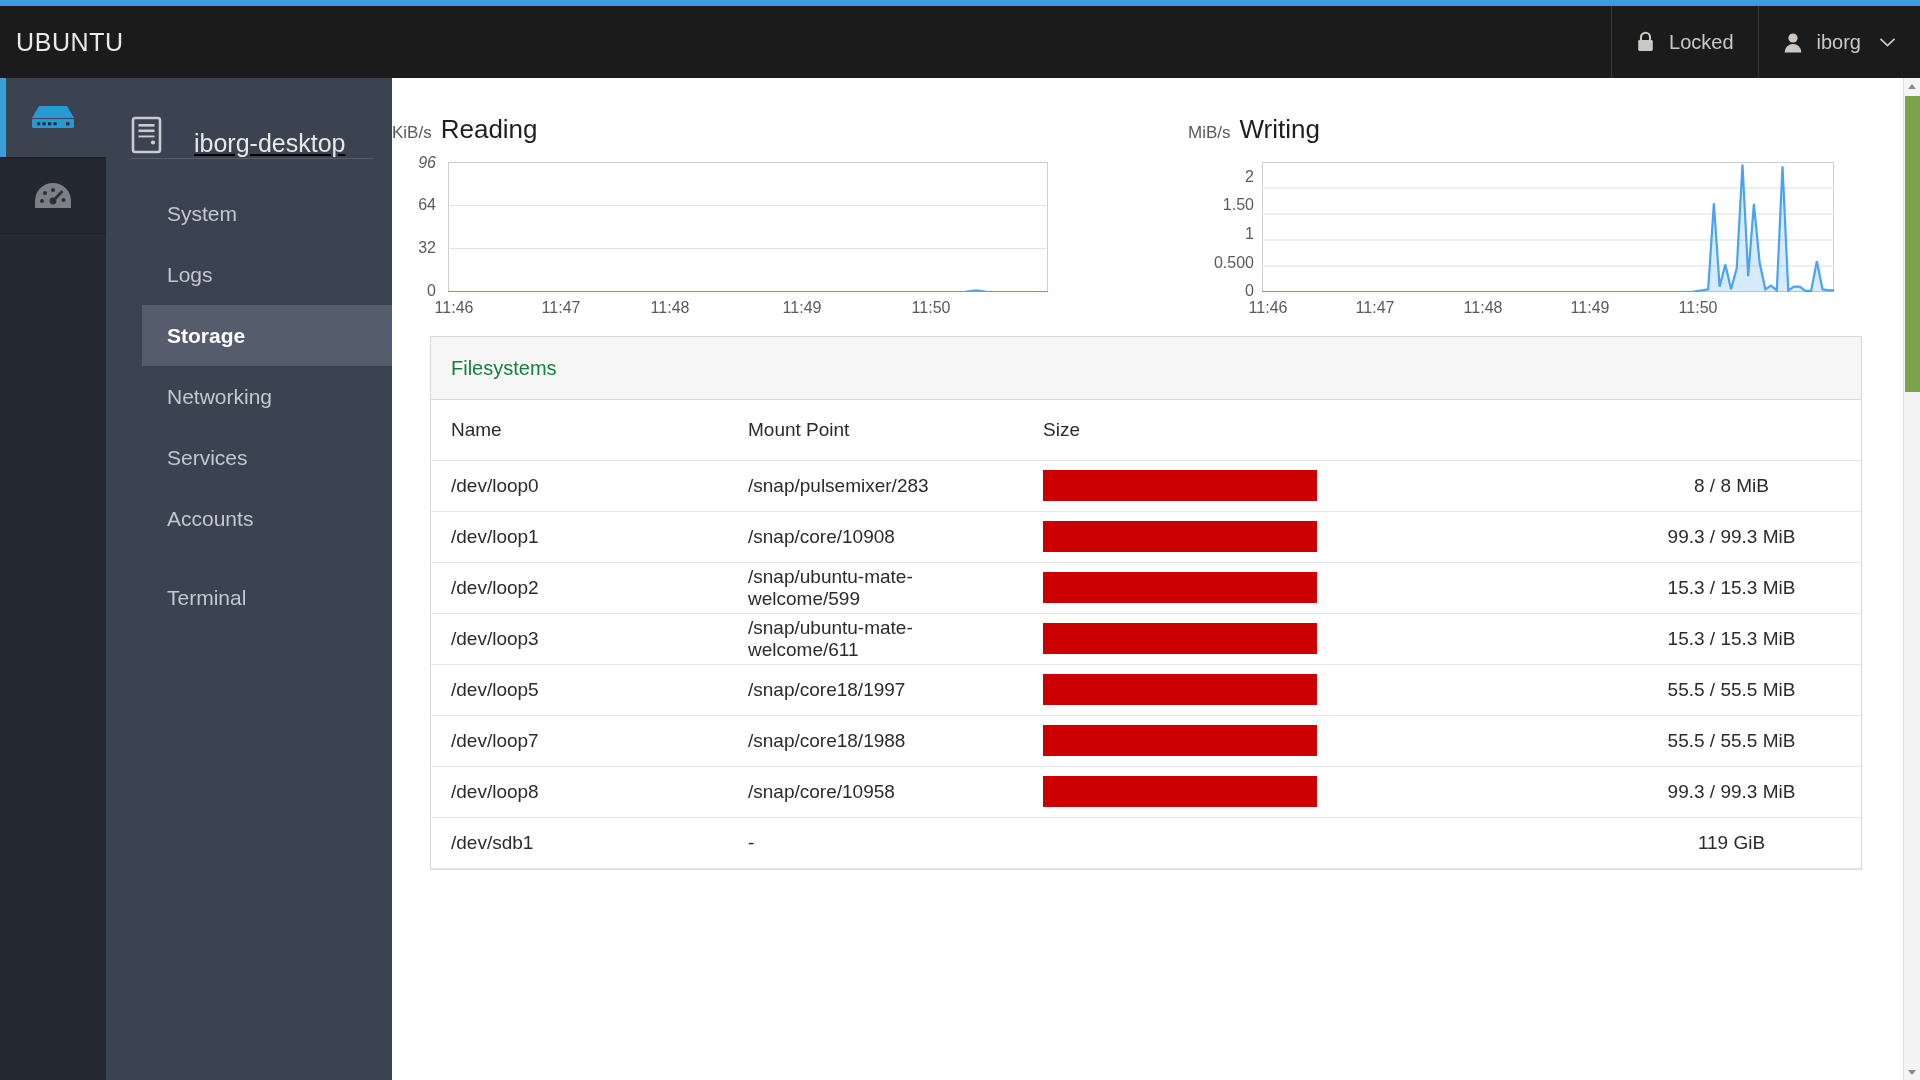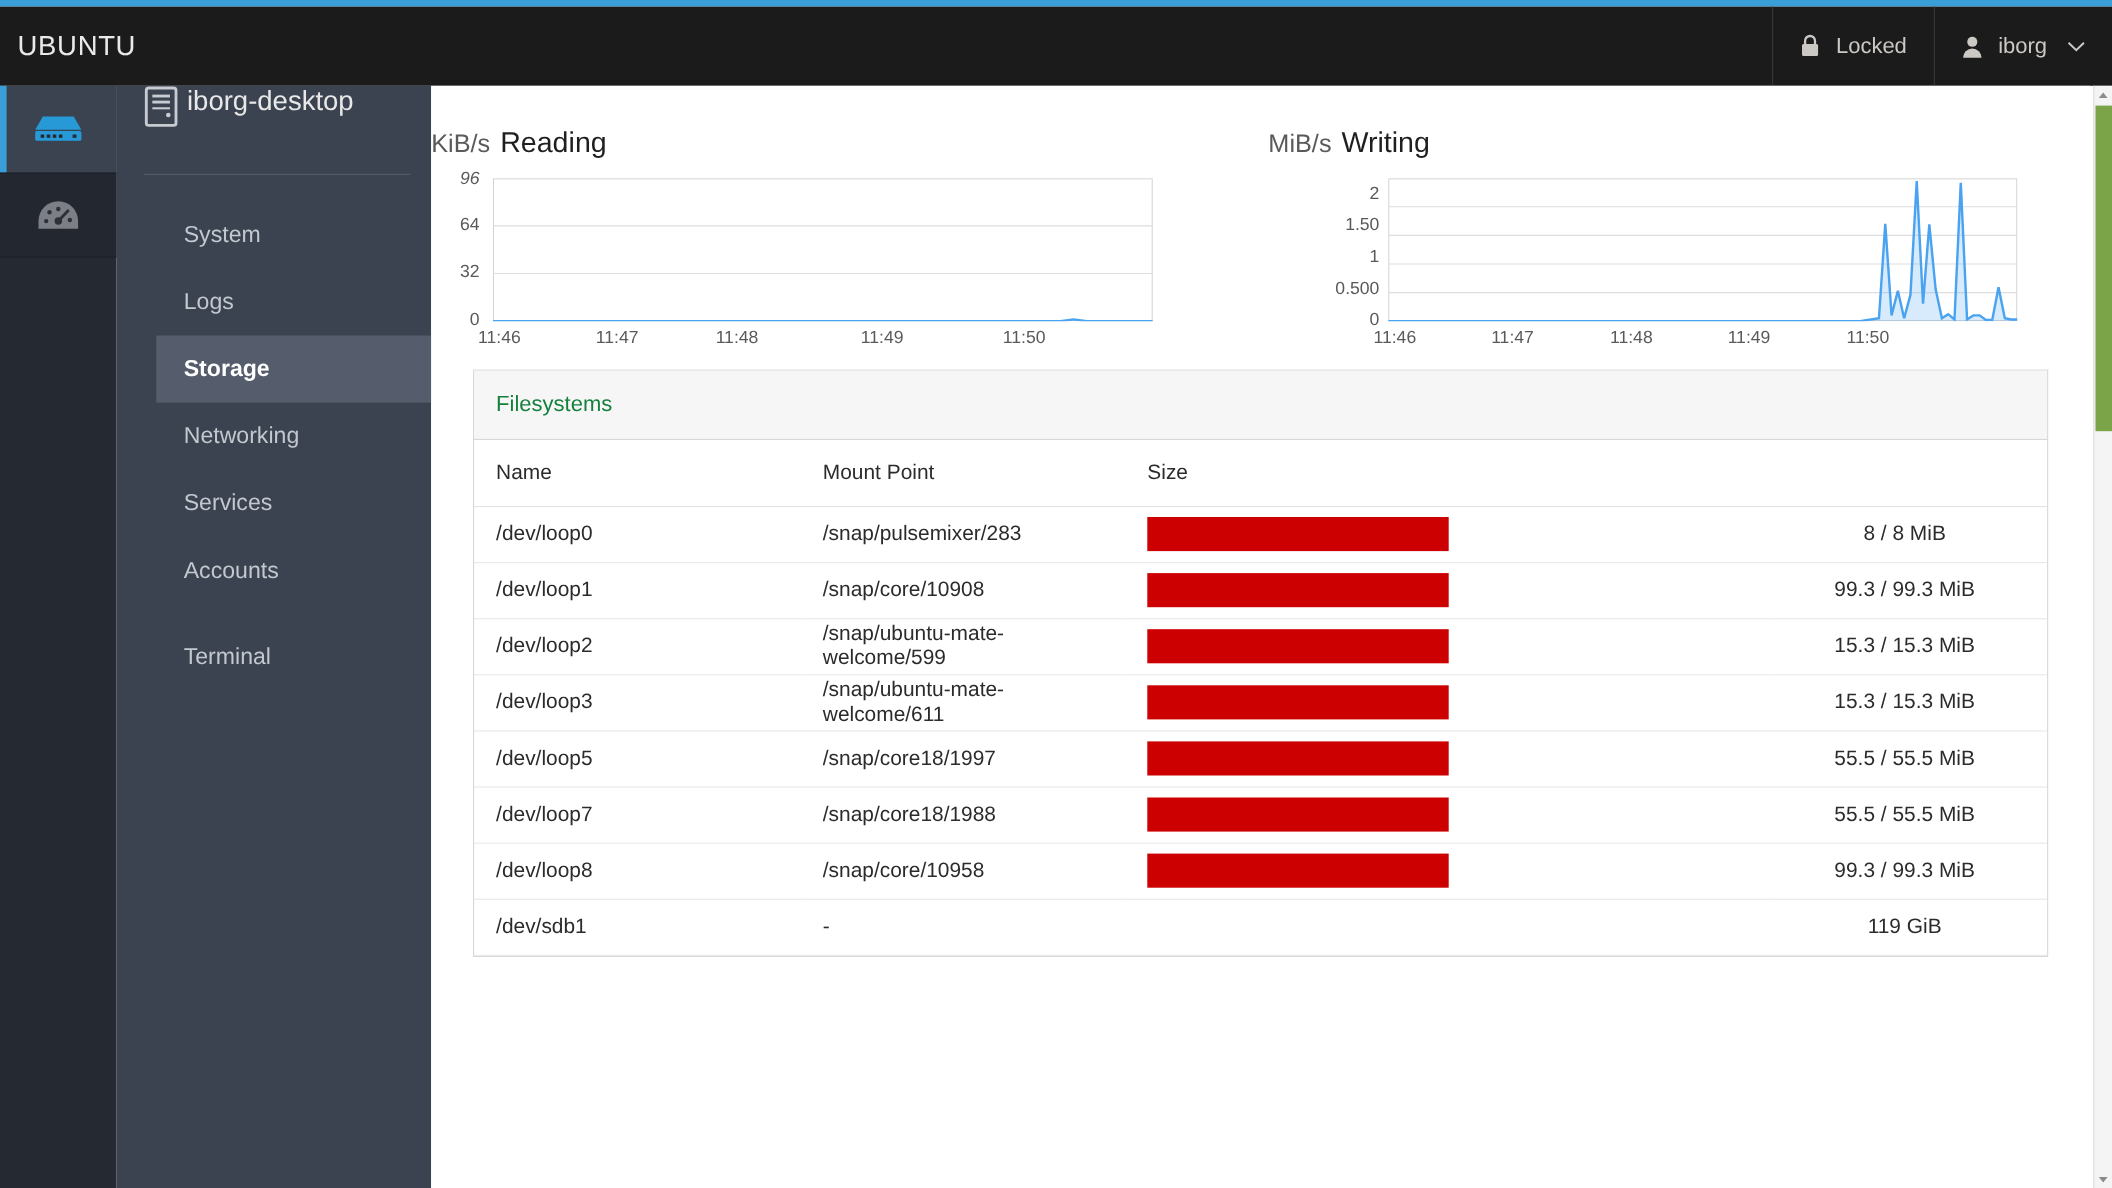--- a/index.html
+++ b/index.html
@@ -68,23 +68,24 @@
   }
 
   
   #sidebar {
     position: absolute; top: 78px; left: 106px;
     width: 286px; height: 1002px;
     background: #3b4250;
   }
   #host-row {
     height: 80px;
-    display: flex; align-items: flex-start;
-    gap: 8px;
+    display: flex; align-items: flex-end;
+    gap: 32px;
     padding-left: 25px;
+    text-decoration: underline;
   }
   #host-name {
     color: #e8e8e8;
     font-size: 25px;
   }
   #host-sep {
     height: 1px;
     background: #555d6c;
     margin: 0 19px 0 25px;
   }
@@ -116,21 +117,21 @@
   #graphs {
     position: relative;
     height: 240px;
     display: flex;
   }
   .graph-box { position: relative; }
   .graph-head {
     display: flex; align-items: baseline; gap: 9px;
     padding-top: 36px;
   }
-  .graph-unit { font-size: 23px; color: #5a5a5a; }
+  .graph-unit { font-size: 17px; color: #5a5a5a; }
   .graph-title { font-size: 26px; color: #1f1f1f; }
   .plot-wrap { position: relative; margin-top: 18px; }
   .plot-ytick {
     position: absolute;
     right: 0;
     font-size: 16px;
     color: #5a5a5a;
     transform: translateY(-50%);
     text-align: right;
   }
@@ -316,21 +317,21 @@
           <div class="plot-xtick" style="left:6px;">11:46</div>
           <div class="plot-xtick" style="left:113px;">11:47</div>
           <div class="plot-xtick" style="left:222px;">11:48</div>
           <div class="plot-xtick" style="left:354px;">11:49</div>
           <div class="plot-xtick" style="left:483px;">11:50</div>
         </div>
       </div>
     </div>
 
     <div class="graph-box" style="width:740px;">
-      <div class="graph-head" style="margin-left:61px;">
+      <div class="graph-head" style="margin-left:96px;">
         <span class="graph-unit">MiB/s</span>
         <span class="graph-title">Writing</span>
       </div>
       <div class="plot-wrap" style="height:160px;">
         <div style="position:absolute;left:100px;top:0;width:62px;height:128px;">
           <div class="plot-ytick" style="top:14px;">2</div>
           <div class="plot-ytick" style="top:42px;">1.50</div>
           <div class="plot-ytick" style="top:71px;">1</div>
           <div class="plot-ytick" style="top:100px;">0.500</div>
           <div class="plot-ytick" style="top:128px;">0</div>

